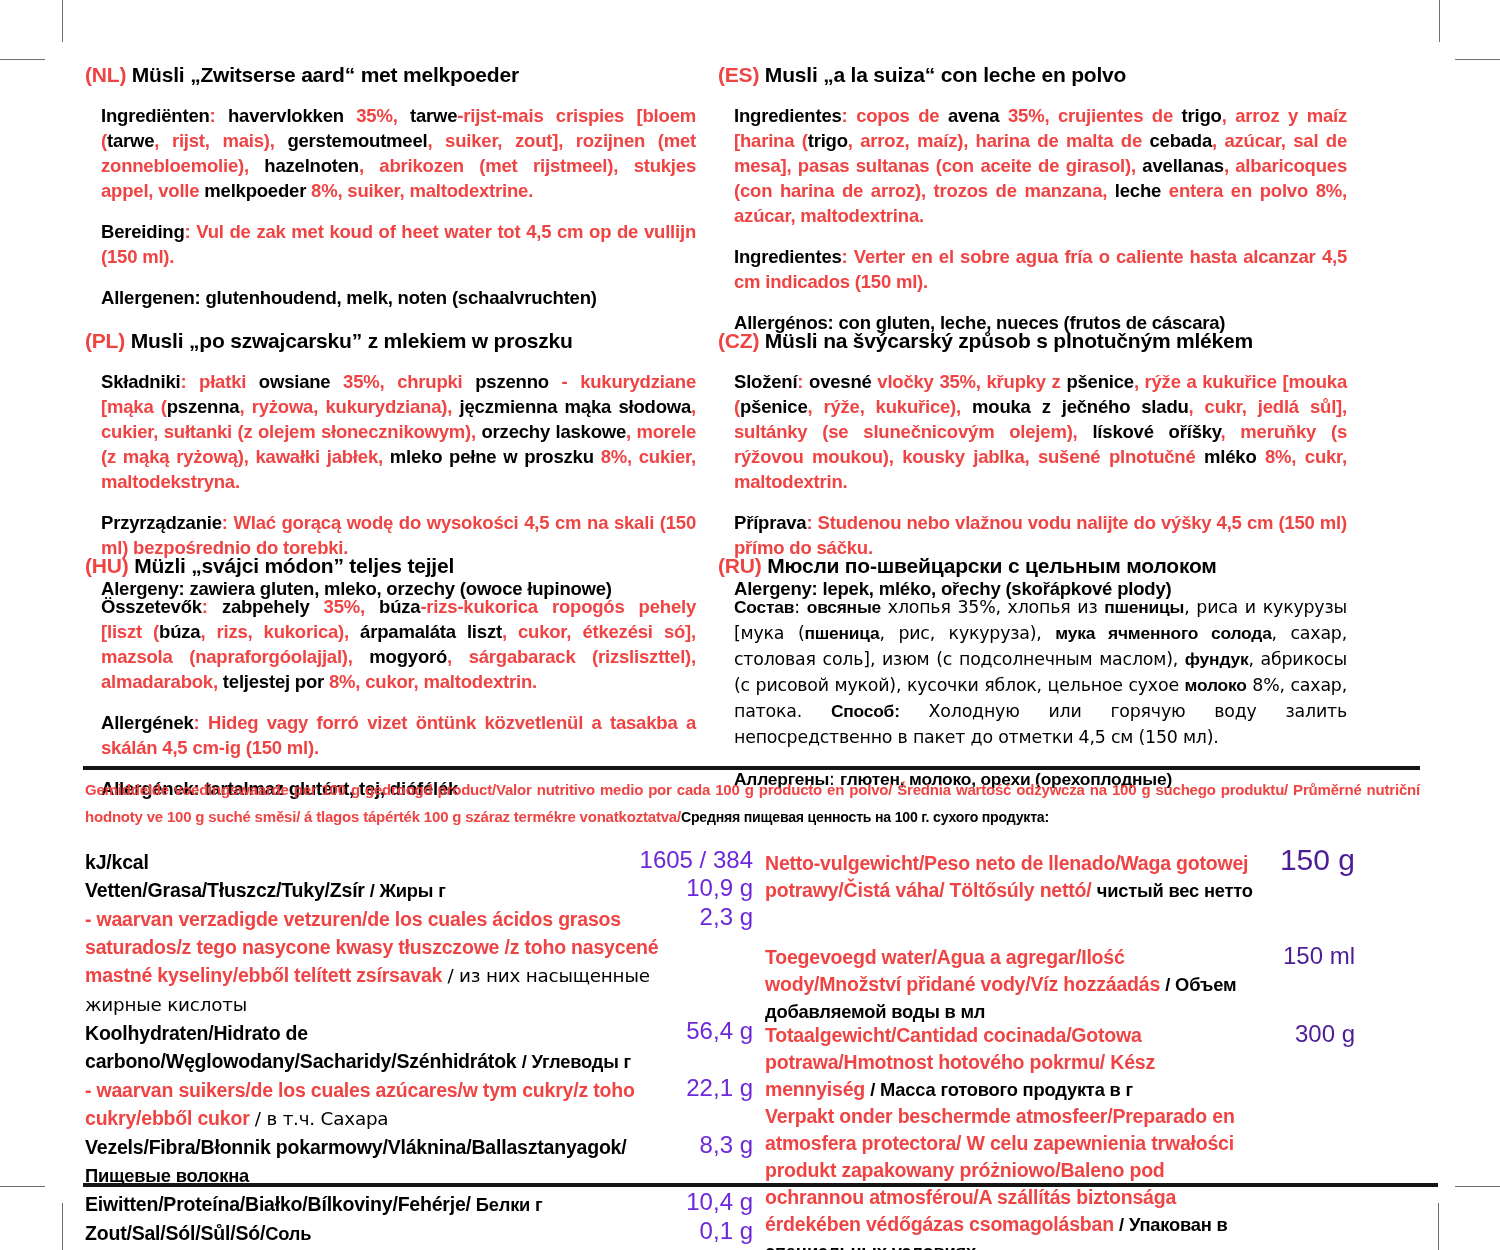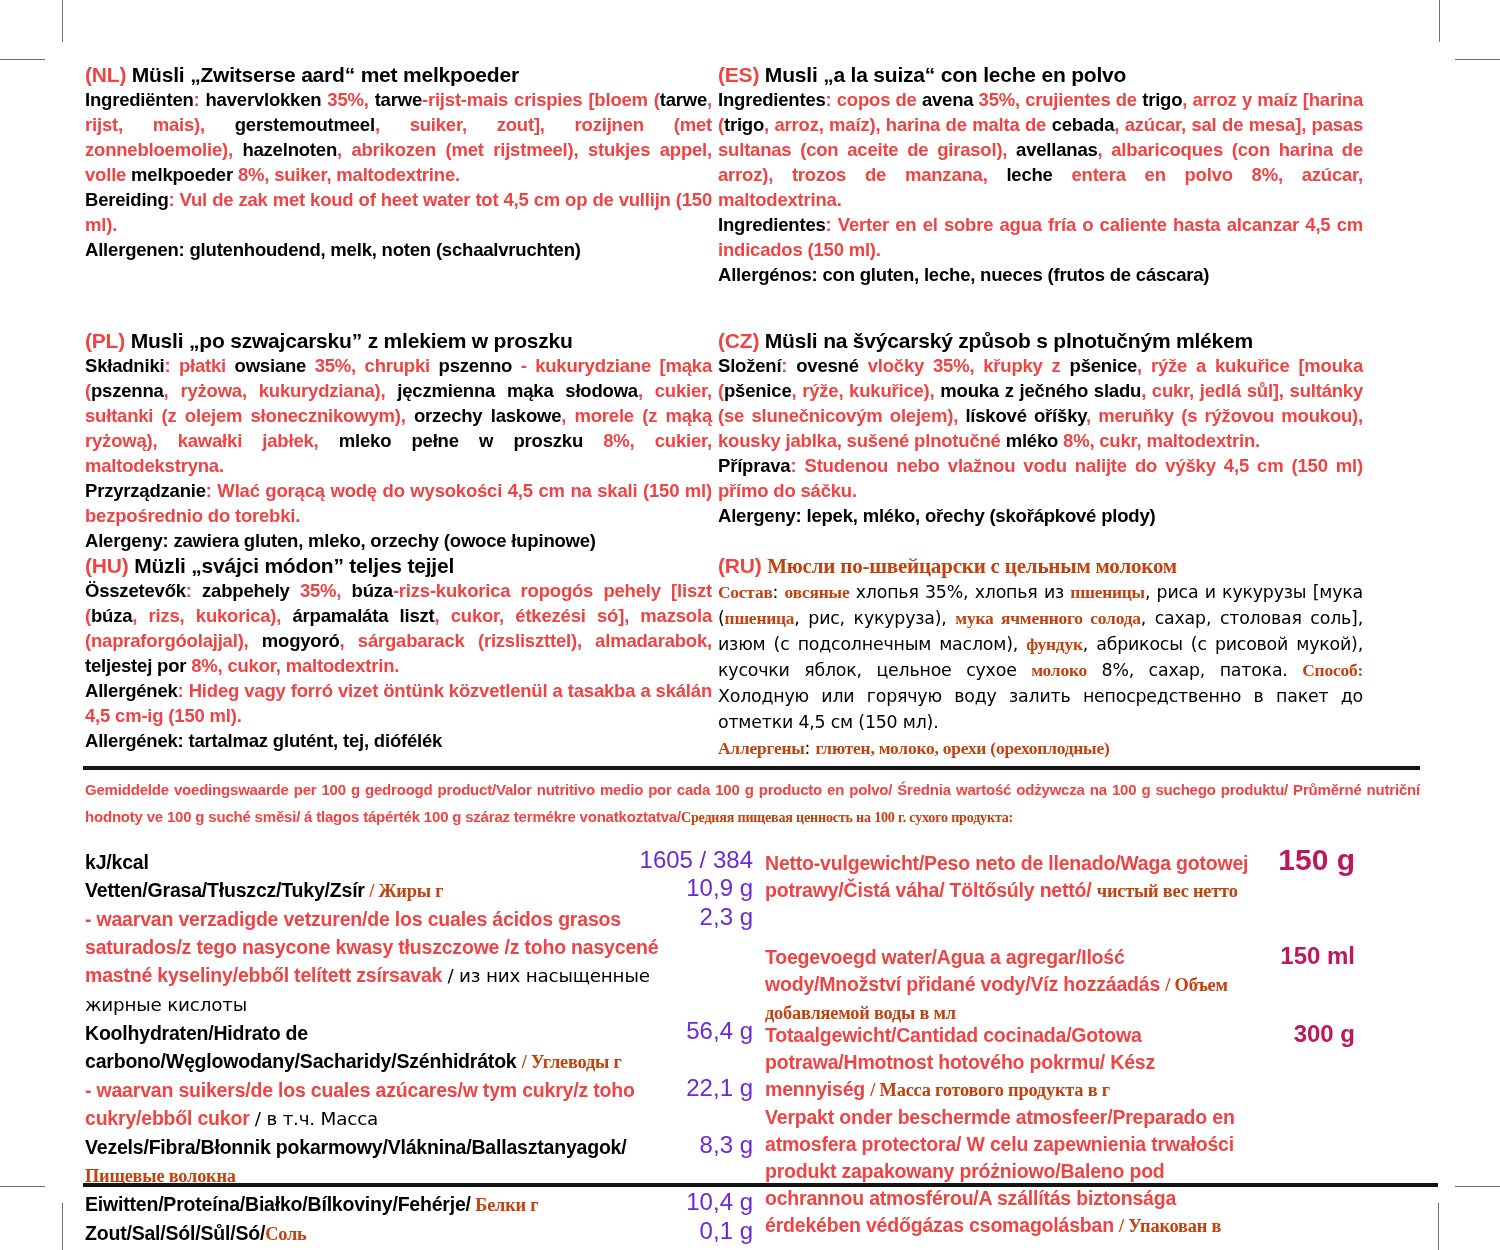--- a/index.html
+++ b/index.html
@@ -8,41 +8,41 @@
     font-family:"Liberation Sans",sans-serif;color:#1a1a1a;overflow:hidden;
   }
   
   .mark{position:absolute;background:#6f6f6f;}
   
   .lang-block{position:absolute;font-size:18.5px;line-height:25px;letter-spacing:-0.2px;}
   .col-l{left:85px;width:627px;}
   .col-r{left:718px;width:645px;}
   .row-1{top:62px;}  .row-2{top:328px;}  .row-3{top:553px;}
   .btitle{margin:0;font-size:21px;line-height:25px;font-weight:400;}
-  .para{margin:0;text-align:justify;}
+  .para{margin:16px;text-align:justify;}
   .para.last{text-align:left;}
   .seg-n{font-weight:700;color:#ef4444;}
   .seg-b{font-weight:700;color:#000;}
   .seg-rn{font-weight:400;color:#000;font-family:"DejaVu Sans","Liberation Sans",sans-serif;font-size:0.94em;}
-  .seg-rb{font-weight:700;color:#c2410c;font-family:Liberation Serif, serif;font-size:0.94em;}
+  .seg-rb{font-weight:700;color:#000000;font-family:Liberation Sans, sans-serif;font-size:0.94em;}
   .btitle .seg-b,.btitle .seg-rb{font-size:21px;}
   
   .rule{position:absolute;background:#151515;height:4px;}
   .rule-top{left:83px;top:766px;width:1337px;}
   .rule-bottom{left:83px;top:1183px;width:1355px;}
   
   .nut-header{position:absolute;left:85px;top:776px;width:1335px;margin:0;
     font-size:15px;line-height:27px;letter-spacing:-0.2px;text-align:justify;}
   .nut-left{position:absolute;left:85px;top:848px;width:668px;font-size:19.5px;line-height:28px;}
   .nrow{position:relative;}
   .nrow .lbl{display:block;width:575px;letter-spacing:-0.2px;}
   .nrow .val{position:absolute;right:0;top:-2px;font-size:24px;font-weight:400;color:#6d28d9;white-space:nowrap;}
   .nut-right{position:absolute;left:765px;width:673px;font-size:19.5px;line-height:27px;}
   .nut-right .lbl{display:block;width:492px;letter-spacing:-0.2px;}
-  .nut-right .val{position:absolute;right:83px;top:-2px;font-size:24px;font-weight:700;color:#be185d;white-space:nowrap;}
+  .nut-right .val{position:absolute;right:83px;top:-2px;font-size:24px;font-weight:400;color:#4c1d95;white-space:nowrap;}
   .nut-right .val.big{font-size:30px;top:-4px;}
   .rrow1{top:850px;} .rrow2{top:944px;} .rrow34{top:1022px;}
   .rsub{position:relative;}
 </style>
 </head>
 <body>
 
 <div class="sheet">
 
   <div class="mark" style="left:62px;top:0;width:1px;height:42px;"></div>
@@ -110,21 +110,21 @@
     </div>
     <div class="nrow">
       <span class="lbl"><span class="seg-n">- waarvan verzadigde vetzuren/de los cuales ácidos grasos saturados/z tego nasycone kwasy tłuszczowe /z toho nasycené mastné kyseliny/ebből telített zsírsavak </span><span class="seg-rn">/ из них насыщенные жирные кислоты</span></span>
       <span class="val">2,3 g</span>
     </div>
     <div class="nrow">
       <span class="lbl"><span class="seg-b">Koolhydraten/Hidrato de carbono/Węglowodany/Sacharidy/Szénhidrátok </span><span class="seg-rb">/ Углеводы г</span></span>
       <span class="val">56,4 g</span>
     </div>
     <div class="nrow">
-      <span class="lbl"><span class="seg-n">- waarvan suikers/de los cuales azúcares/w tym cukry/z toho cukry/ebből cukor </span><span class="seg-rn">/ в т.ч. Масса</span></span>
+      <span class="lbl"><span class="seg-n">- waarvan suikers/de los cuales azúcares/w tym cukry/z toho cukry/ebből cukor </span><span class="seg-rn">/ в т.ч. Сахара</span></span>
       <span class="val">22,1 g</span>
     </div>
     <div class="nrow">
       <span class="lbl"><span class="seg-b">Vezels/Fibra/Błonnik pokarmowy/Vláknina/Ballasztanyagok/</span><span class="seg-rb">Пищевые волокна</span></span>
       <span class="val">8,3 g</span>
     </div>
     <div class="nrow">
       <span class="lbl"><span class="seg-b">Eiwitten/Proteína/Białko/Bílkoviny/Fehérje/</span><span class="seg-rb"> Белки г</span></span>
       <span class="val">10,4 g</span>
     </div>

